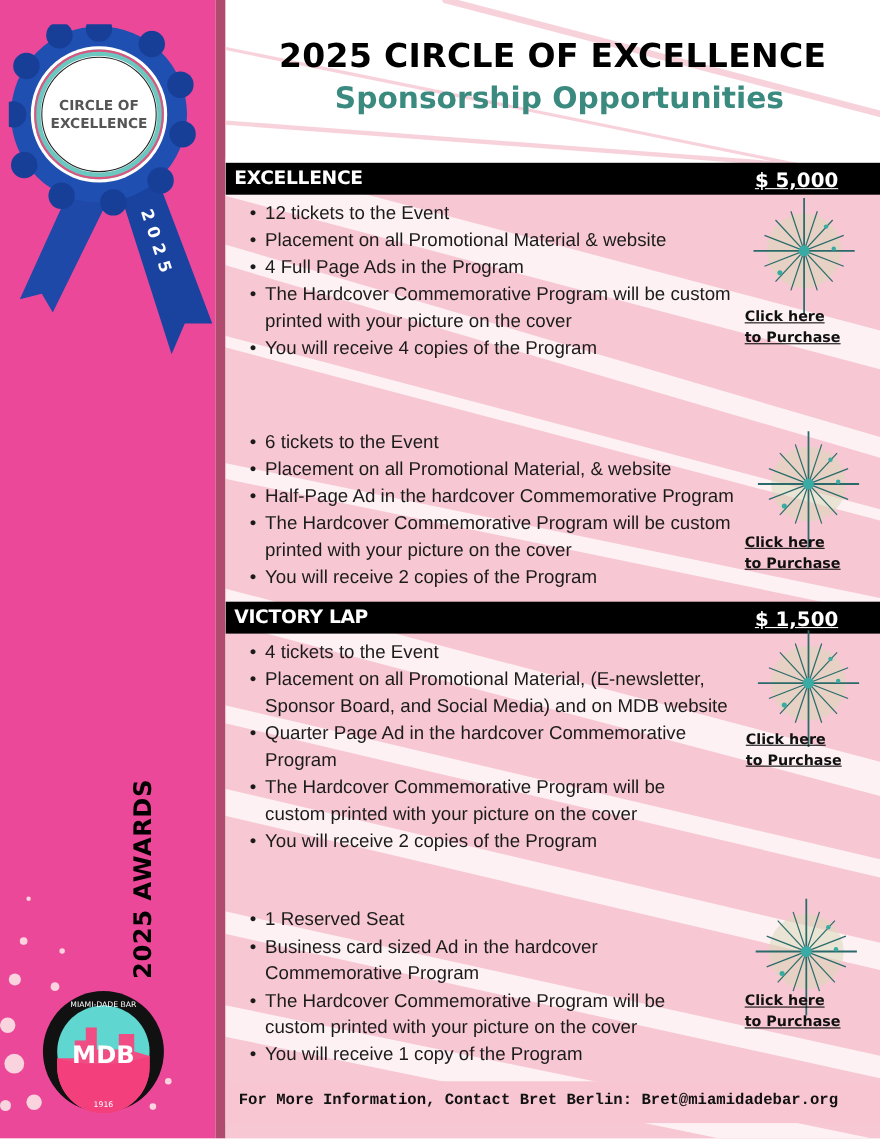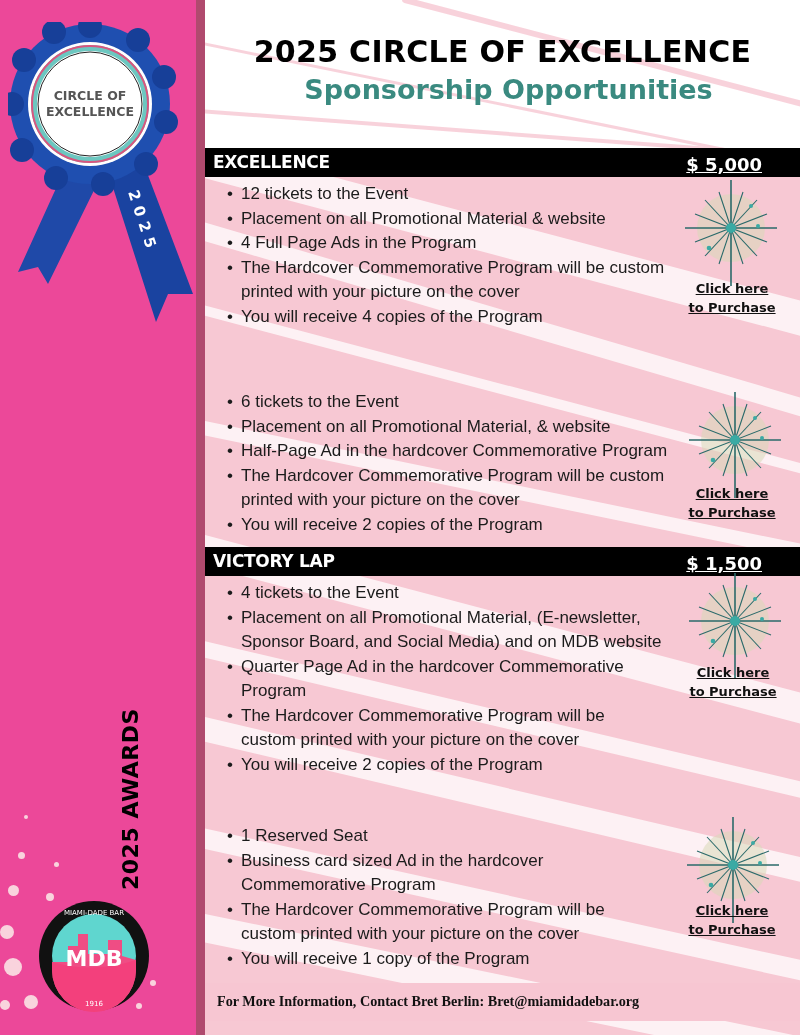--- a/index.html
+++ b/index.html
@@ -37,24 +37,24 @@
   .tier { position: absolute; left: 0; width: 595px; }
   .tier-bar { position: absolute; left: 0; top: 0; width: 595px; height: 29px; background: #000; }
   .tier-name { position: absolute; left: 8px; top: 4px; font-family: "DejaVu Sans", sans-serif; font-weight: bold; font-size: 17px; color: #fff; letter-spacing: -0.3px; }
   .tier-price { position: absolute; right: 38px; top: 6px; font-family: "DejaVu Sans", sans-serif; font-weight: bold; font-size: 18px; color: #fff; text-decoration: underline; margin-left: 32px; }
   .bullets { position: absolute; left: 22px; top: 35px; width: 470px; list-style: none; }
   .bullets li { position: relative; padding-left: 14px; font-family: Liberation Sans, sans-serif; font-size: 17px; line-height: 24.5px; color: #1b1b1b; }
   .bullets li::before { content: "•"; position: absolute; left: 0; top: 0; }
   .bullets li.cont { padding-left: 14px; }
   .bullets li.cont::before { content: ""; }
   .star { position: absolute; width: 96px; height: 112px; }
-  .buy-link { position: absolute; width: 110px; text-align: center; font-family: "DejaVu Sans", sans-serif; font-weight: bold; font-size: 13px; line-height: 19px; color: #111; text-decoration: underline; cursor: pointer; }
+  .buy-link { position: absolute; width: 110px; font-family: "DejaVu Sans", sans-serif; font-weight: bold; font-size: 13px; line-height: 19px; color: #111; text-decoration: underline; cursor: pointer; }
 
   .contact { position: absolute; left: 0; top: 983px; width: 595px; height: 38px; background: #f7c6d2; }
-  .contact span { position: absolute; left: 12px; top: 10px; font-family: Liberation Serif, serif; font-weight: bold; font-size: 14.2px; color: #111; }
+  .contact span { position: absolute; left: 12px; top: 10px; font-family: Liberation Mono, monospace; font-weight: bold; font-size: 14.2px; color: #111; }
 </style>
 </head>
 <body>
 
 <div class="left-col">
   <svg class="ribbon" viewBox="0 0 192 310">
 
     <path d="M60 140 L10 250 L30 245 L40 262 L95 150 Z" fill="#1f49a8"></path>
     <path d="M100 150 L148 300 L160 272 L185 272 L135 140 Z" fill="#1a43a0"></path>
 

